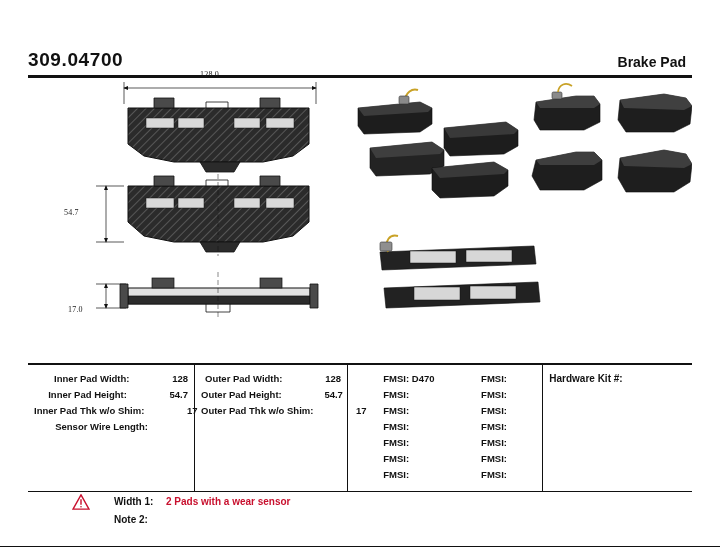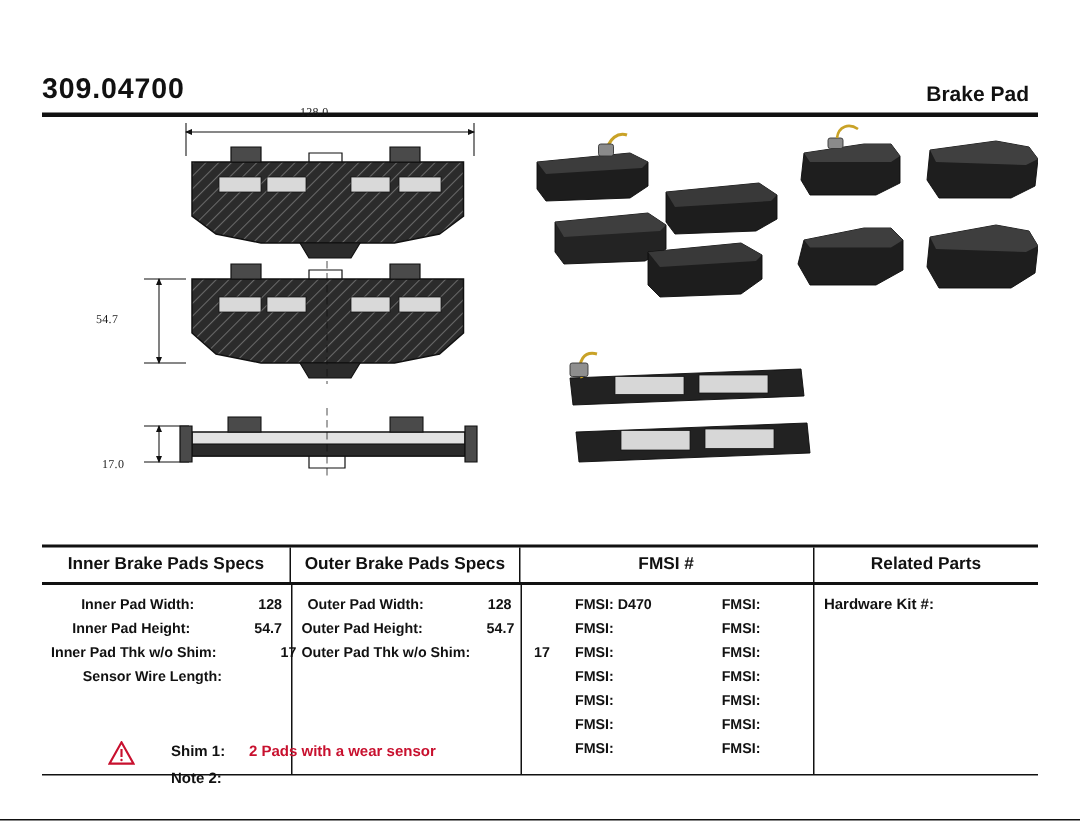--- a/index.html
+++ b/index.html
@@ -297,29 +297,20 @@
       </g>
     </svg>
 
     <div class="dim-label" style="left:172px; top:14px;">128.0</div>
     <div class="dim-label" style="left:36px; top:152px;">54.7</div>
     <div class="dim-label" style="left:40px; top:249px;">17.0</div>
   </div>
 
   <div class="spec-table">
 
-    <div class="spec-head">
-      <div class="cell col c1">Inner Brake Pads Specs</div>
-      <div class="vline"></div>
-      <div class="cell col c2">Outer Brake Pads Specs</div>
-      <div class="vline"></div>
-      <div class="cell col c3">FMSI #</div>
-      <div class="vline"></div>
-      <div class="cell col c4">Related Parts</div>
-    </div>
 
     <div class="spec-body">
 
       <div class="col c1">
         <div class="row right">
           <span class="lbl">Inner Pad Width:</span>
           <span class="val">128</span>
         </div>
         <div class="row right">
           <span class="lbl">Inner Pad Height:</span>
@@ -387,21 +378,21 @@
   </div>
 
   <div class="notes">
     <svg class="warn-icon" viewBox="0 0 20 18">
       <path d="M10,1 L19,17 L1,17 Z" fill="none" stroke="#c8102e" stroke-width="1.6"></path>
       <path d="M10,6 L10,12" stroke="#c8102e" stroke-width="1.6"></path>
       <circle cx="10" cy="14.3" r="0.9" fill="#c8102e"></circle>
     </svg>
 
     <div class="note-line">
-      <span class="note-label">Shim 1:</span>
+      <span class="note-label">Width 1:</span>
       <span class="note-text-red">2 Pads with a wear sensor</span>
     </div>
     <div class="note-line">
       <span class="note-label">Note 2:</span>
       <span class="note-text-red"></span>
     </div>
   </div>
 
   <div class="footer-rule"></div>
 

